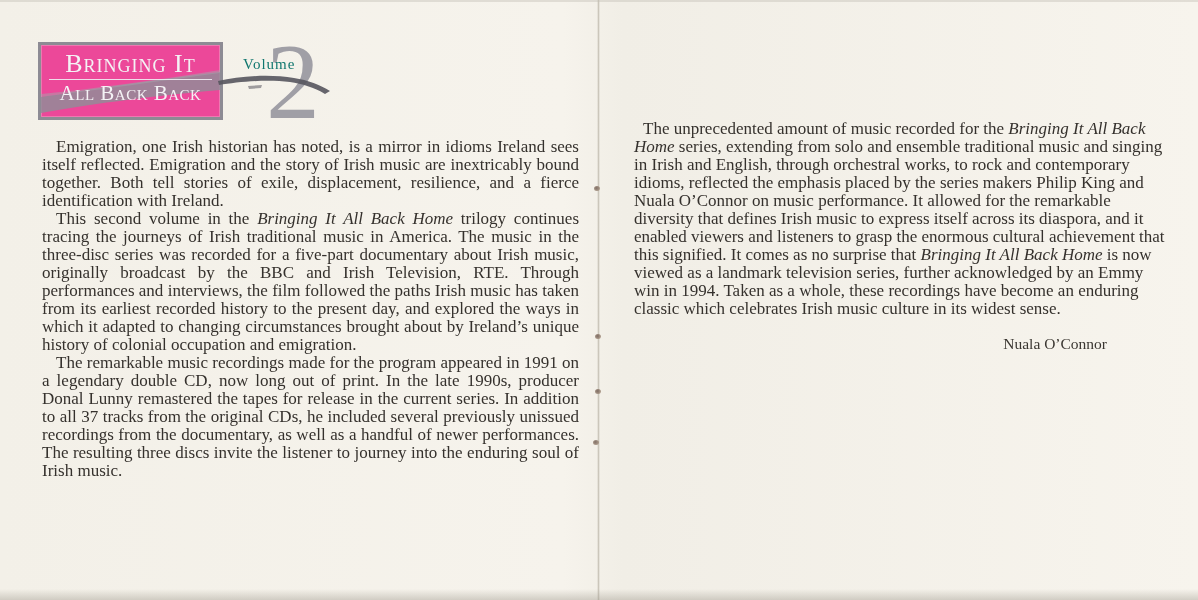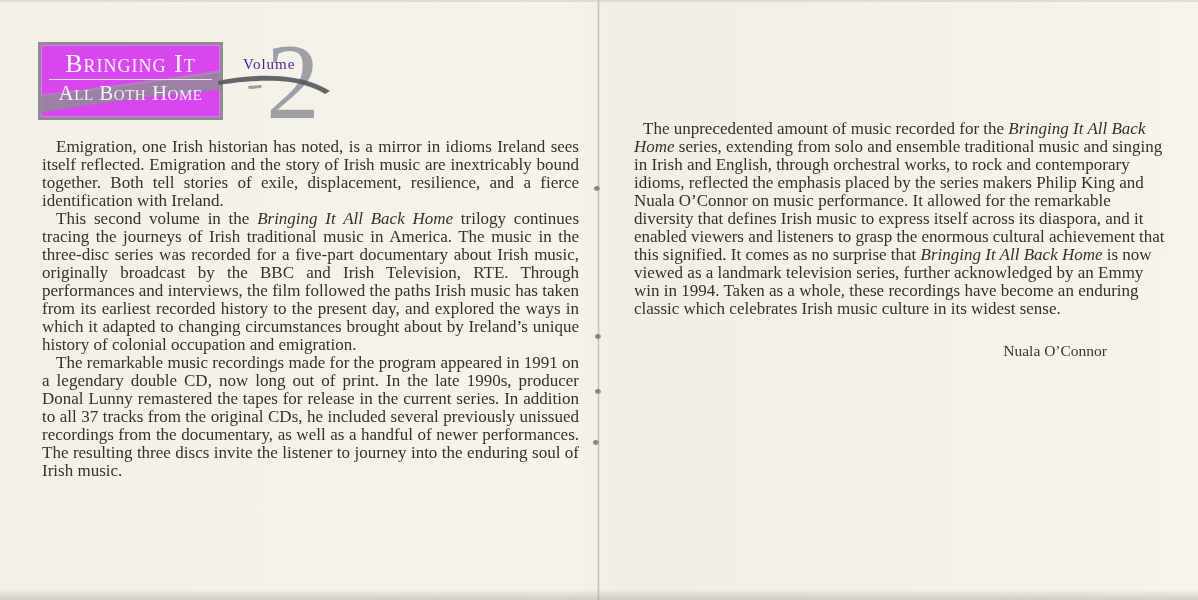--- a/index.html
+++ b/index.html
@@ -20,21 +20,21 @@
   }
   .scan-edge-bottom {
     position: absolute; bottom: 0; left: 0; width: 100%; height: 11px;
     background: linear-gradient(to bottom, rgba(158,153,141,0), rgba(158,153,141,0.42));
   }
   
   .logo { position: absolute; left: 38px; top: 42px; width: 320px; height: 95px; }
   .logo-box {
     position: relative;
     width: 179px; height: 72px;
-    background: #d946ef;
+    background: #ec4899;
     border: 3px solid #8d8b94;
     box-shadow: inset 0 0 0 1px rgba(245,243,240,0.28);
     text-align: center;
     color: #f4f2f5;
     z-index: 2;
   }
   .logo-swash-svg { position: absolute; left: 0; top: 0; width: 179px; height: 72px; z-index: 0; }
   .logo-line1 {
     position: relative; z-index: 1;
     font-variant: small-caps;
@@ -49,21 +49,21 @@
   }
   .logo-line2 {
     position: relative; z-index: 1;
     font-variant: small-caps;
     font-size: 21px; line-height: 25px;
     letter-spacing: 0.5px;
   }
   .volume-label {
     position: absolute; left: 205px; top: 14px;
     font-size: 15px; letter-spacing: 1px;
-    color: #4c1d95;
+    color: #0f766e;
     z-index: 3;
   }
   .volume-number {
     position: absolute; left: 228px; top: -14px;
     font-size: 108px; line-height: 1;
     color: #a09fa6;
     z-index: 1;
   }
   .brush-stroke-svg {
     position: absolute; left: 180px; top: 30px;
@@ -83,21 +83,21 @@
     text-align: justify;
   }
   .text-left p { text-indent: 14px; }
   .text-right {
     left: 634px; top: 120px; width: 531px;
     text-align: left;
   }
   .text-right p { text-indent: 9px; }
   .it { font-style: italic; }
   .signature {
-    margin-top: 24px;
+    margin-top: 17px;
     text-align: right;
     padding-right: 58px;
     font-size: 15.5px;
     color: #3a3631;
     font-family: Liberation Serif, serif;
   }
   
   .center-fold {
     position: absolute; left: 597px; top: 0;
     width: 3px; height: 600px;
@@ -124,21 +124,21 @@
 
   <div class="logo">
     <span class="volume-number">2</span>
     <div class="logo-box">
       <svg class="logo-swash-svg" viewBox="0 0 179 72" preserveAspectRatio="none">
         <path d="M0,52 C 40,46 90,38 179,27 L179,45 C 100,52 45,60 0,68 Z" fill="#8f8d97" opacity="0.82"></path>
         <path d="M0,49 C 50,44 110,36 179,25 L179,28 C 120,36 55,45 0,52 Z" fill="#a5a3ac" opacity="0.5"></path>
       </svg>
       <div class="logo-line1">Bringing It</div>
       <div class="logo-rule"></div>
-      <div class="logo-line2">All Both Home</div>
+      <div class="logo-line2">All Back Back</div>
     </div>
     <svg class="brush-stroke-svg" viewBox="0 0 116 24" preserveAspectRatio="none">
       <path d="M0,9 C 22,4 52,2 76,6 C 90,8 102,13 112,19 L 107,22 C 96,15 84,12 72,10 C 48,7 20,10 1,13 Z" fill="#57555e" opacity="0.9"></path>
       <path d="M30,14 L44,13 L43,16 L31,17 Z" fill="#57555e" opacity="0.55"></path>
     </svg>
     <span class="volume-label">Volume</span>
   </div>
 
   <div class="text-block text-left">
     <p><span>Emigration, one Irish historian has noted, is a mirror in idioms Ireland sees itself reflected. Emigration and the story of Irish music are inextricably bound together. Both tell stories of exile, displacement, resilience, and a fierce identification with Ireland.</span></p>

